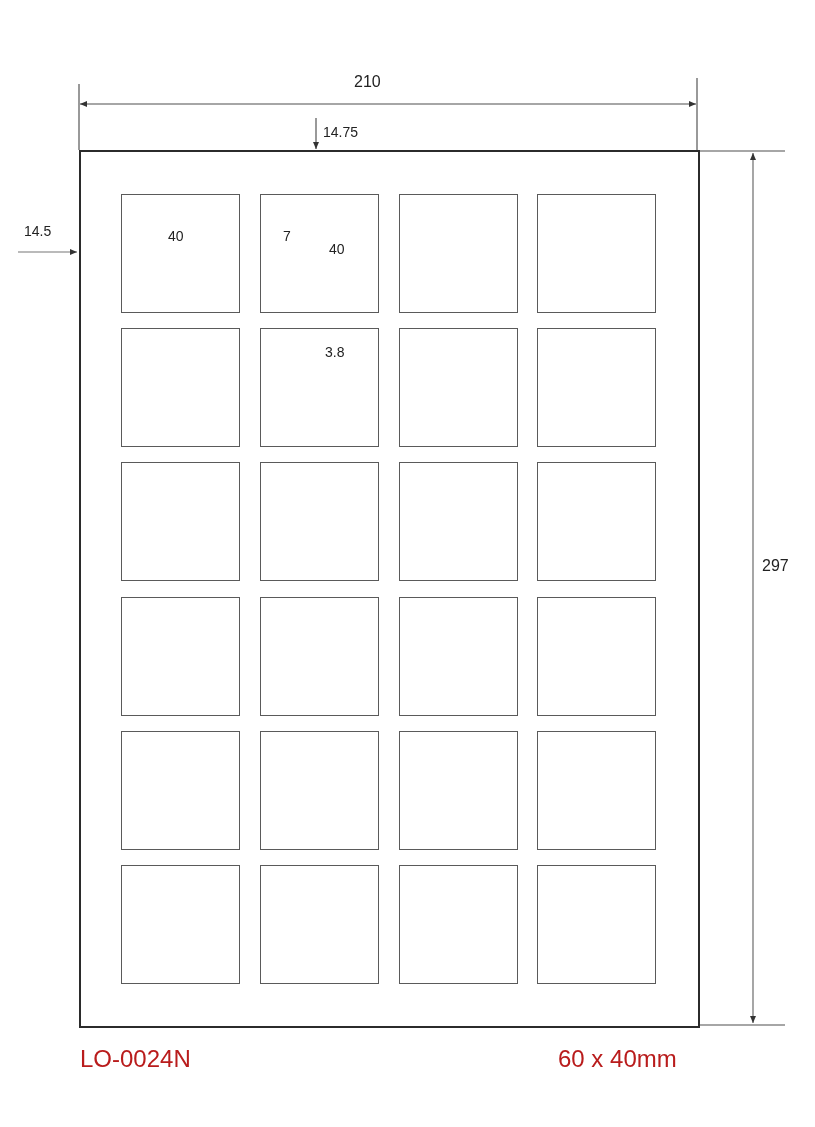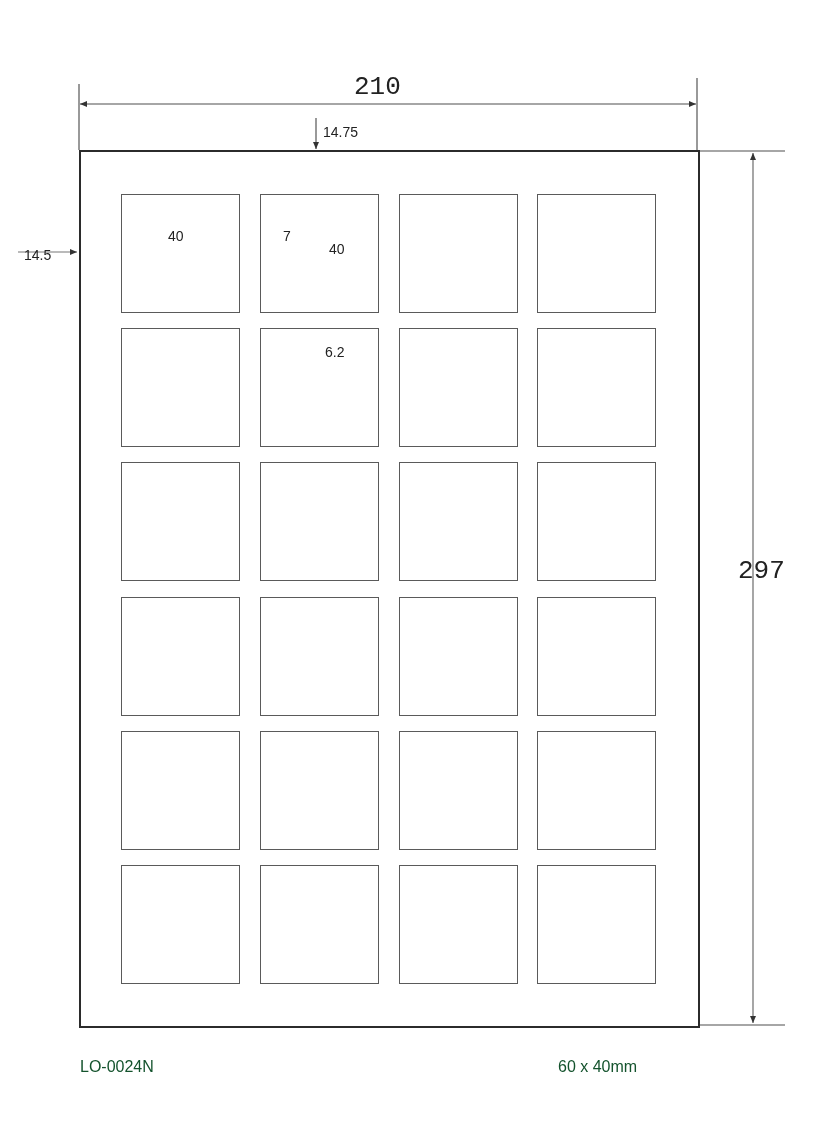--- a/index.html
+++ b/index.html
@@ -1,21 +1,21 @@
 <!DOCTYPE html>
 <html><head>
   <meta charset="utf-8">
   <style>
     html, body { margin: 0; padding: 0; background: #ffffff; }
     body { width: 815px; height: 1127px; position: relative; overflow: hidden; font-family: "Liberation Sans", sans-serif; color: #1a1a1a; }
     .sheet { position: absolute; left: 79px; top: 150px; width: 617px; height: 874px; border: 2px solid #2b2b2b; box-sizing: content-box; }
     .label { position: absolute; width: 117px; height: 117px; border: 1.5px solid #5a5a5a; background: #fff; }
     .dim-text { position: absolute; font-size: 14px; color: #222; white-space: nowrap; line-height: 1; }
-    .big-text { font-size: 26px; font-family: Liberation Mono, monospace; }
-    .footer-text { position: absolute; font-size: 16px; color: #14532d; white-space: nowrap; line-height: 1; margin-top: 12px; }
+    .big-text { font-size: 16px; }
+    .footer-text { position: absolute; font-size: 24px; color: #b91c1c; white-space: nowrap; line-height: 1; }
     svg.overlay { position: absolute; left: 0; top: 0; pointer-events: none; }
   </style>
 </head>
 <body>
 
 <svg class="overlay" width="815" height="1127" viewBox="0 0 815 1127">
   <defs>
     <marker id="arr" markerWidth="8" markerHeight="8" refX="7" refY="4" orient="auto" markerUnits="userSpaceOnUse">
       <path d="M0,1 L7,4 L0,7 Z" fill="#333"></path>
     </marker>
@@ -74,21 +74,21 @@
   <div class="label" style="left:537px;top:731px;"></div>
 
   <div class="label" style="left:121px;top:865px;"></div>
   <div class="label" style="left:260px;top:865px;"></div>
   <div class="label" style="left:399px;top:865px;"></div>
   <div class="label" style="left:537px;top:865px;"></div>
 </div>
 
 <span class="dim-text big-text" style="left:354px;top:74px;">210</span>
 <span class="dim-text" style="left:323px;top:125px;">14.75</span>
-<span class="dim-text" style="left:24px;top:248px;">14.5</span>
+<span class="dim-text" style="left:24px;top:224px;">14.5</span>
 <span class="dim-text" style="left:168px;top:229px;">40</span>
 <span class="dim-text" style="left:283px;top:229px;">7</span>
 <span class="dim-text" style="left:329px;top:242px;">40</span>
-<span class="dim-text" style="left:325px;top:345px;">6.2</span>
-<span class="dim-text big-text" style="left:738px;top:558px;">297</span>
+<span class="dim-text" style="left:325px;top:345px;">3.8</span>
+<span class="dim-text big-text" style="left:762px;top:558px;">297</span>
 
 <span class="footer-text" style="left:80px;top:1047px;">LO-0024N</span>
 <span class="footer-text" style="left:558px;top:1047px;">60 x 40mm</span>
 
 </body></html>

